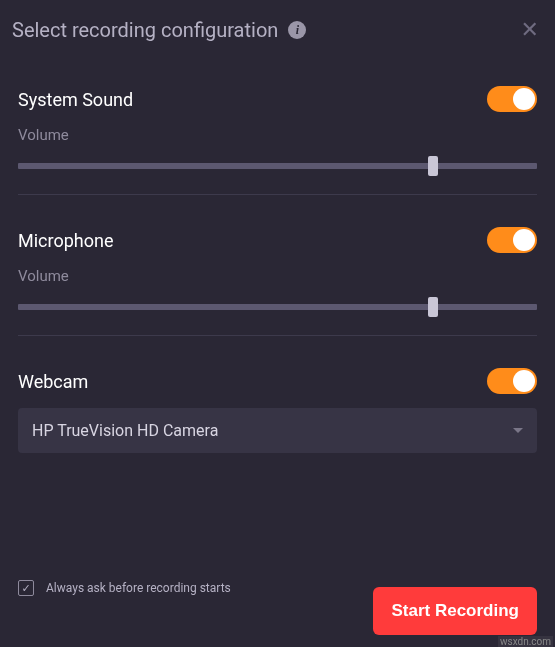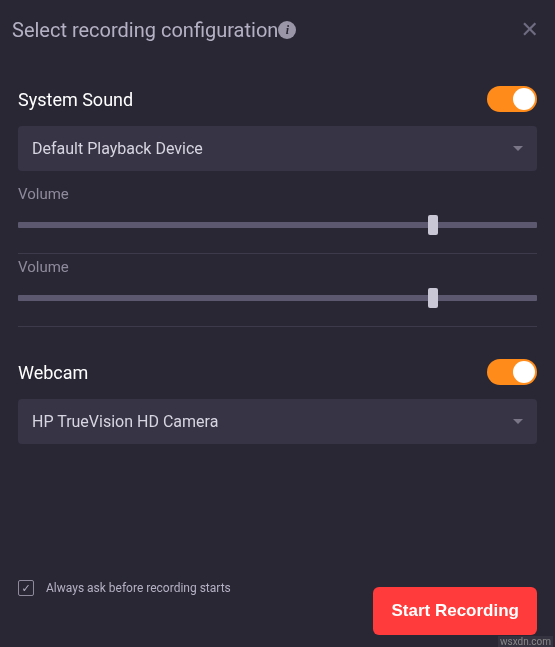--- a/index.html
+++ b/index.html
@@ -13,20 +13,21 @@
       background: #2a2735;
       font-family: -apple-system, BlinkMacSystemFont, "Segoe UI", Roboto, Arial, sans-serif;
       color: #e8e6ef;
       overflow: hidden;
       position: relative;
     }
     .header {
       display: flex;
       align-items: center;
       padding: 18px 16px 12px 12px;
+      gap: 10px;
     }
     .header-title {
       font-size: 20px;
       font-weight: 400;
       color: #b5b1c4;
     }
     .info-icon {
       width: 18px;
       height: 18px;
       border-radius: 50%;
@@ -196,34 +197,34 @@
   <span class="info-icon">i</span>
   <span class="spacer"></span>
   <span class="close-icon">✕</span>
 </div>
 
 <div class="section">
   <div class="section-header">
     <span class="section-title">System Sound</span>
     <div class="toggle"></div>
   </div>
-  <div class="dropdown">
-    <span class="dropdown-text">Default Playback Device</span>
-    <span class="dropdown-arrow"></span>
-  </div>
   <div class="volume-label">Volume</div>
   <div class="slider">
     <div class="slider-track"></div>
     <div class="slider-thumb"></div>
   </div>
 </div>
 
 <div class="divider"></div>
 
 <div class="section">
+  <div class="section-header">
+    <span class="section-title">Microphone</span>
+    <div class="toggle"></div>
+  </div>
   <div class="volume-label">Volume</div>
   <div class="slider">
     <div class="slider-track"></div>
     <div class="slider-thumb"></div>
   </div>
 </div>
 
 <div class="divider"></div>
 
 <div class="section">

